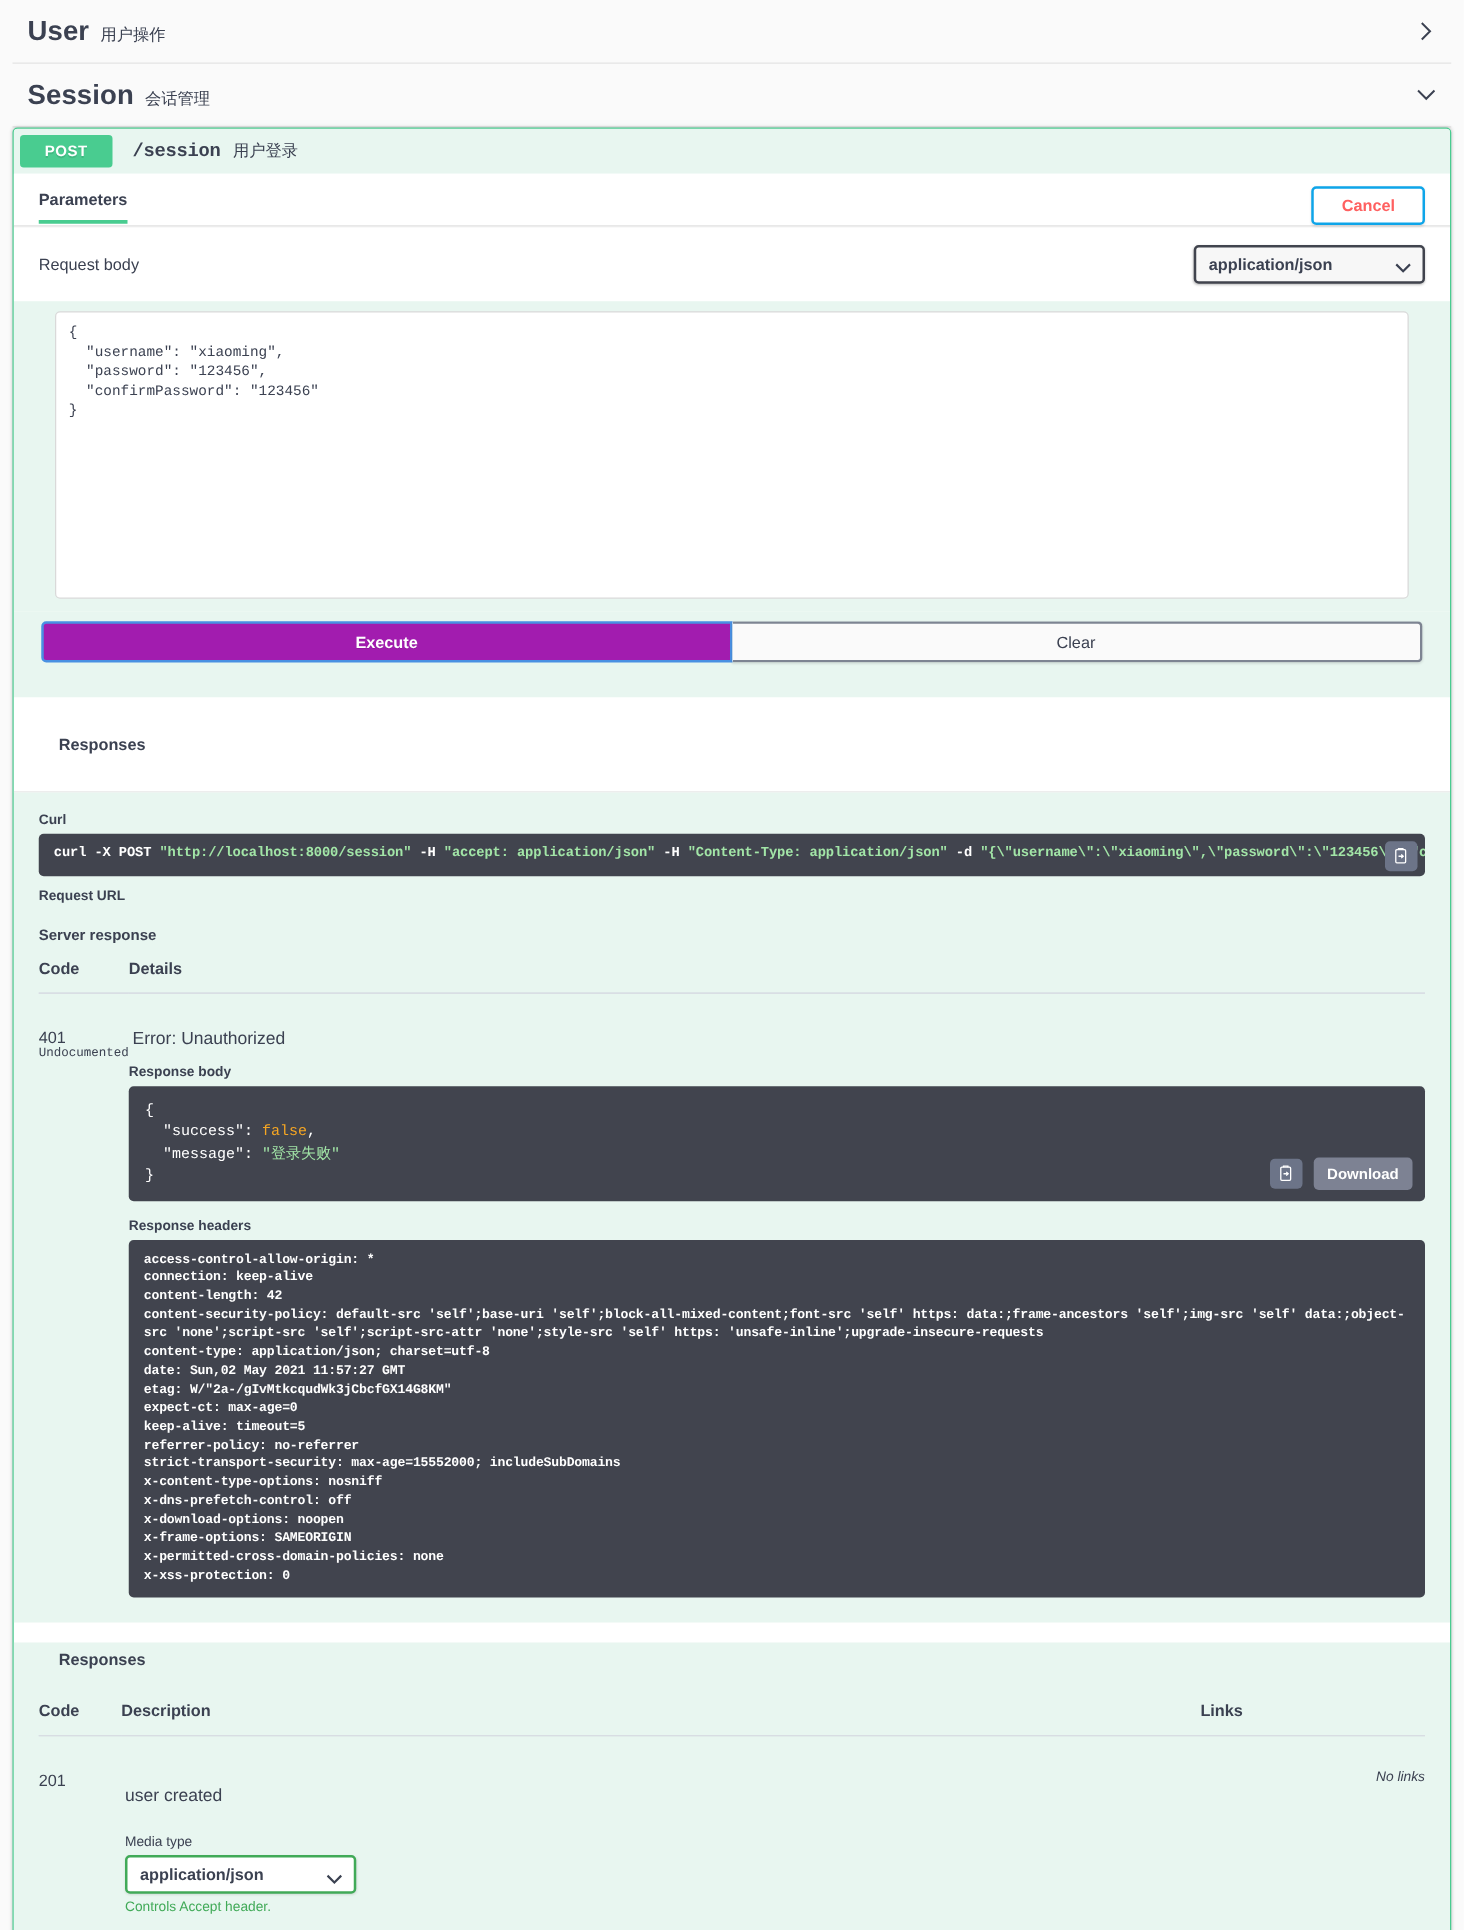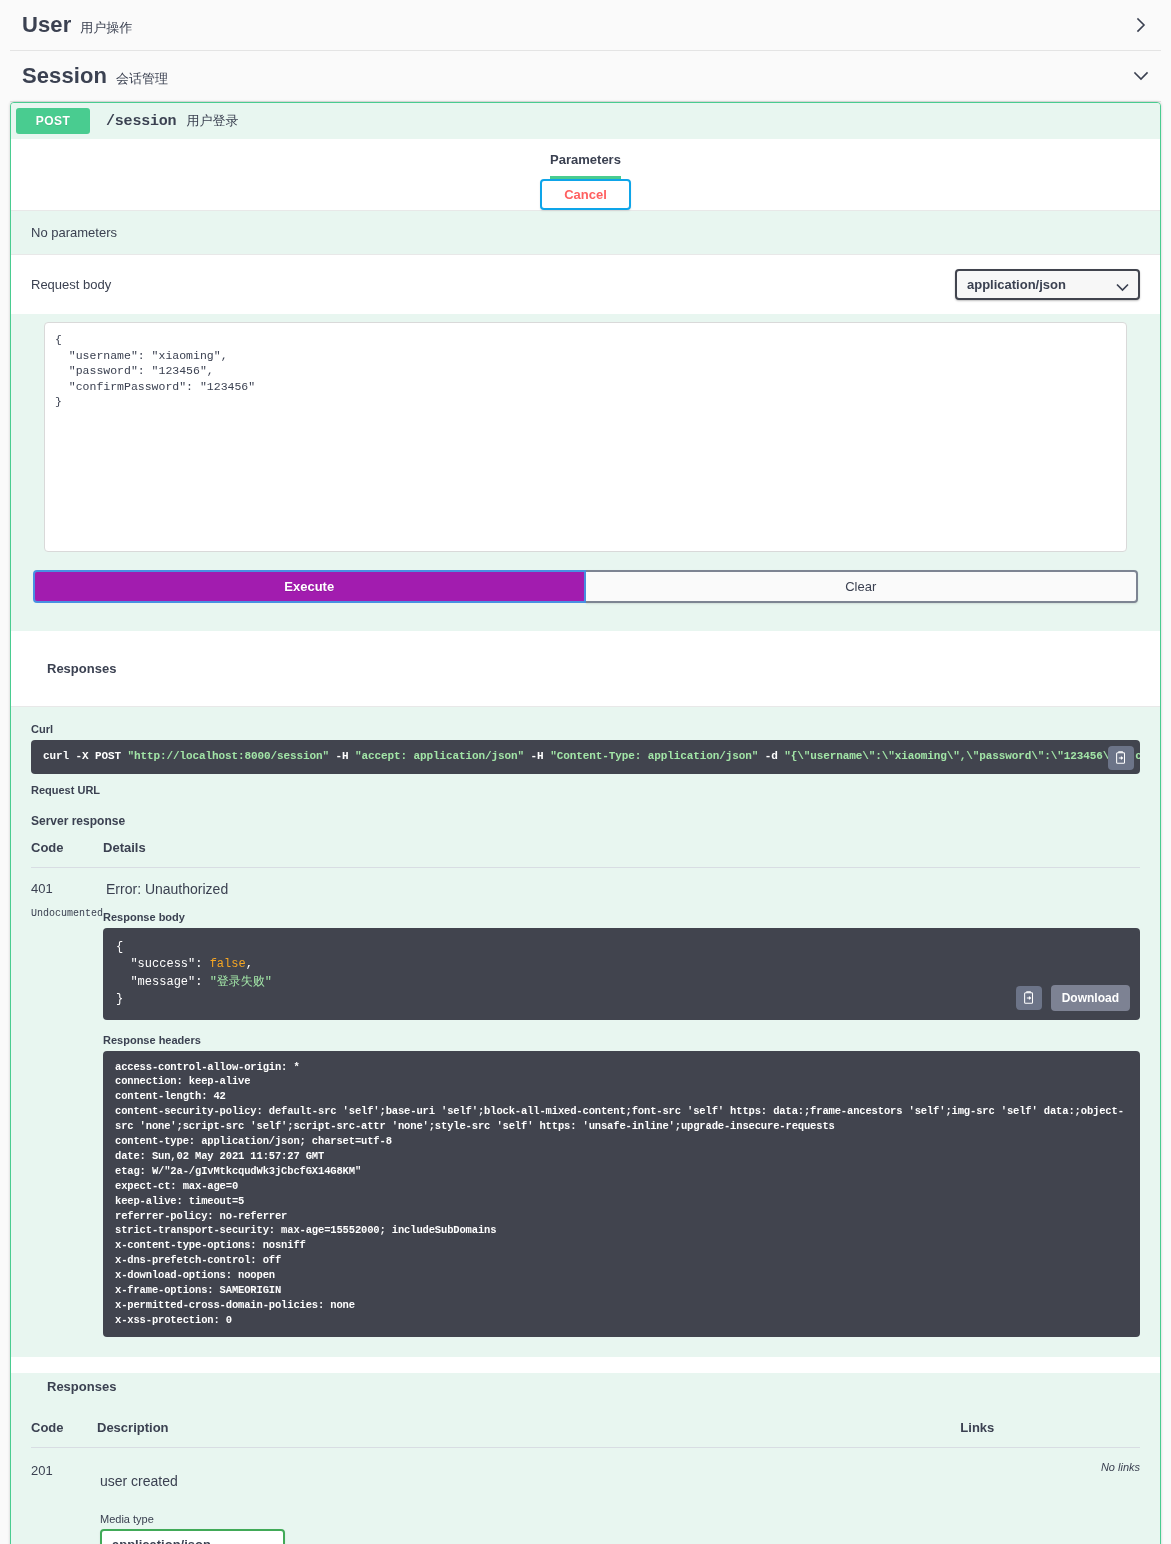--- a/index.html
+++ b/index.html
@@ -84,25 +84,24 @@
     font-size: 13px;
     color: #3b4151;
     margin-left: 10px;
   }
 
   .opblock-body { background: #fff; }
 
   
   .tab-row {
     display: flex;
-    align-items: center;
+    align-items: flex-start;
     justify-content: space-between;
     padding: 10px 20px 0 20px;
     background: #fff;
-    flex-direction: column;
   }
   .tab-item {
     font-size: 13px;
     font-weight: bold;
     color: #3b4151;
     padding: 3px 0 9px 0;
     border-bottom: 3px solid #49cc90;
     cursor: pointer;
     min-width: 66px;
   }
@@ -269,31 +268,31 @@
   .tbl th {
     text-align: left;
     font-size: 13px;
     font-weight: bold;
     color: #3b4151;
     padding: 0 0 12px 0;
     border-bottom: 1px solid #d8dde3;
   }
   .th-code { width: 66px; }
   .th-links { text-align: right; }
-  .tbl td { padding: 13px 0 0 0; vertical-align: top; }
+  .tbl td { padding: 27px 0 0 0; vertical-align: top; }
   .code-num {
     font-size: 13px;
     color: #3b4151;
     font-family: "Liberation Sans", sans-serif;
   }
   .undoc {
     font-family: "Liberation Mono", monospace;
     font-size: 10px;
     color: #3b4151;
-    margin-top: 12px;
+    margin-top: 1px;
   }
   .detail-txt { font-size: 14px; color: #3b4151; padding-left: 3px; }
   .nolinks {
     font-size: 11px;
     font-style: italic;
     color: #3b4151;
     text-align: right;
     white-space: nowrap;
   }
 
@@ -412,21 +411,20 @@
     </div>
 
     <div class="opblock-body">
 
       <div class="tab-row">
         <div class="tab-item">Parameters</div>
         <button class="btn-cancel">Cancel</button>
       </div>
       <div class="rule"></div>
 
-      <div class="row-band">No parameters</div>
       <div class="rule"></div>
 
       <div class="row-band white row-flex">
         <span>Request body</span>
         <span class="sel-wrap">
           <select class="select-ct">
             <option>application/json</option>
           </select>
           <span class="caret">
             <svg width="13" height="9" viewBox="0 0 13 9">

